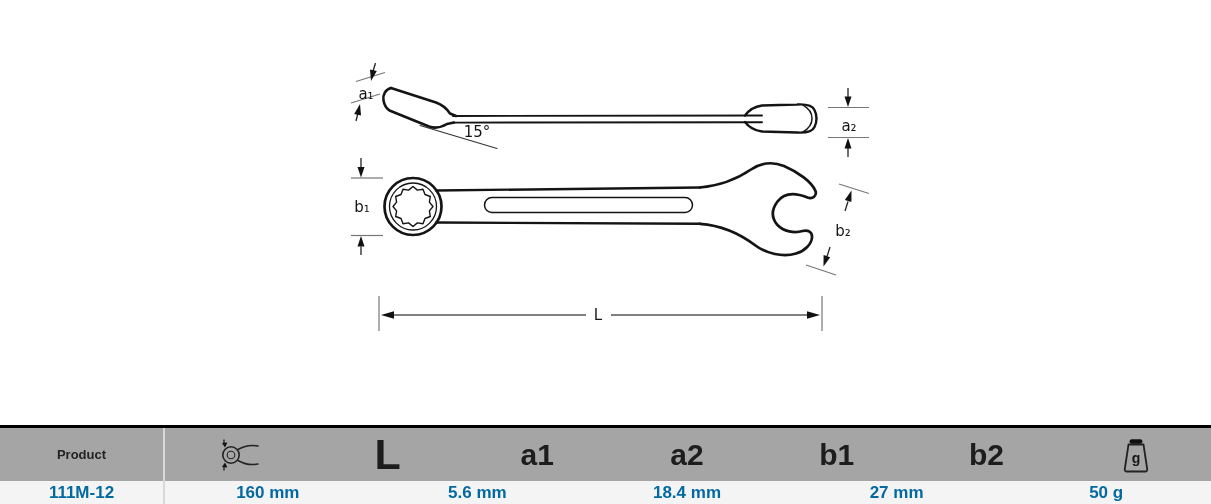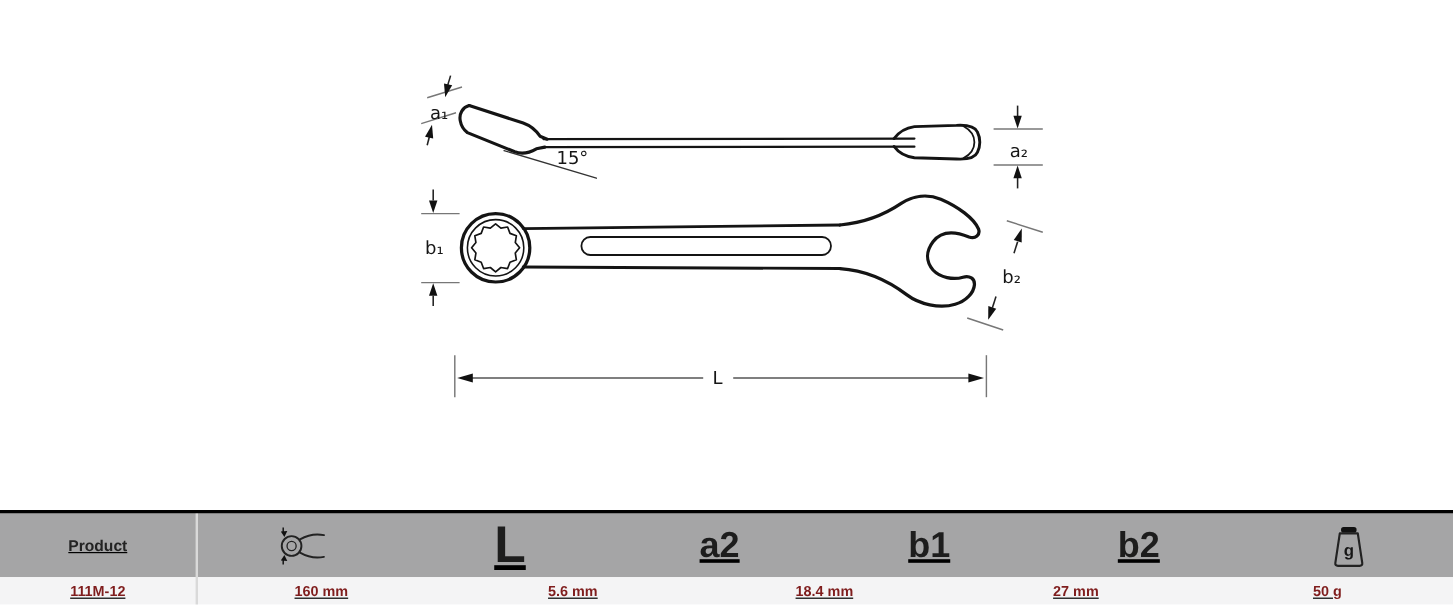--- a/index.html
+++ b/index.html
@@ -1,29 +1,29 @@
 <!DOCTYPE html>
 <html style="--header-bg: #a5a5a6; --row-bg: #f4f4f5; --border-top: #000000; --separator: #d9d9d9; --outline: #141414; --dimension: #555555; --extension: #777777;"><head>
 <meta charset="utf-8">
 <style>
   html,body{margin:0;padding:0;background:#fff;}
   .canvas{position:relative;width:1211px;height:504px;background:#fff;overflow:hidden;
           font-family:"Liberation Sans",sans-serif;}
   .diagram{position:absolute;left:0;top:0;width:1211px;height:425px;display:block;}
   .diagram text{font-family:"DejaVu Sans","Liberation Sans",sans-serif;font-size:15px;fill:#161616;}
   .spec-table{position:absolute;left:0;top:425px;width:1211px;height:79px;
-              border-top:3px solid var(--border-top,#000);box-sizing:border-box;text-decoration:underline;}
+              border-top:3px solid var(--border-top,#000);box-sizing:border-box;}
   .thead{display:flex;height:53px;background:var(--header-bg,#a5a5a6);align-items:stretch;}
   .trow{display:flex;height:23px;background:var(--row-bg,#f4f4f5);align-items:stretch;}
   .col{flex:1 1 0;display:flex;align-items:center;justify-content:center;min-width:0;}
   .col.product{flex:0 0 163px;}
   .thead .label-sm{font-size:13px;font-weight:bold;color:#232323;}
   .thead .label-xl{font-size:43px;font-weight:bold;color:#1d1d1d;line-height:1;}
   .thead .label-lg{font-size:30px;font-weight:bold;color:#1d1d1d;line-height:1;}
-  .trow .val{font-size:12px;font-weight:bold;color:#7f1d1d;}
+  .trow .val{font-size:17px;font-weight:bold;color:#0369a1;}
   .vsep{position:absolute;left:163px;top:0;width:2px;height:76px;background:var(--separator,#d9d9d9);}
   .icon-svg{display:block;}
 </style>
 </head>
 <body>
 
 <div class="canvas">
 
   <svg class="diagram" viewBox="0 0 1211 425">
 
@@ -132,20 +132,23 @@
           <path d="M 10,4.5 L 10,8.5" stroke="#111" stroke-width="1.2"></path>
           <path d="M 11,12.5 L 8,8 L 13.4,7.6 Z" fill="#111"></path>
           <path d="M 10,35.5 L 10,31.5" stroke="#111" stroke-width="1.2"></path>
           <path d="M 11,27.5 L 8,32 L 13.4,32.4 Z" fill="#111"></path>
         </svg>
       </div>
       <div class="col">
         <span class="label-xl">L</span>
       </div>
       <div class="col">
+        <span class="label-lg">a1</span>
+      </div>
+      <div class="col">
         <span class="label-lg">a2</span>
       </div>
       <div class="col">
         <span class="label-lg">b1</span>
       </div>
       <div class="col">
         <span class="label-lg">b2</span>
       </div>
       <div class="col">
         <svg class="icon-svg" width="34" height="38" viewBox="0 0 34 38">

